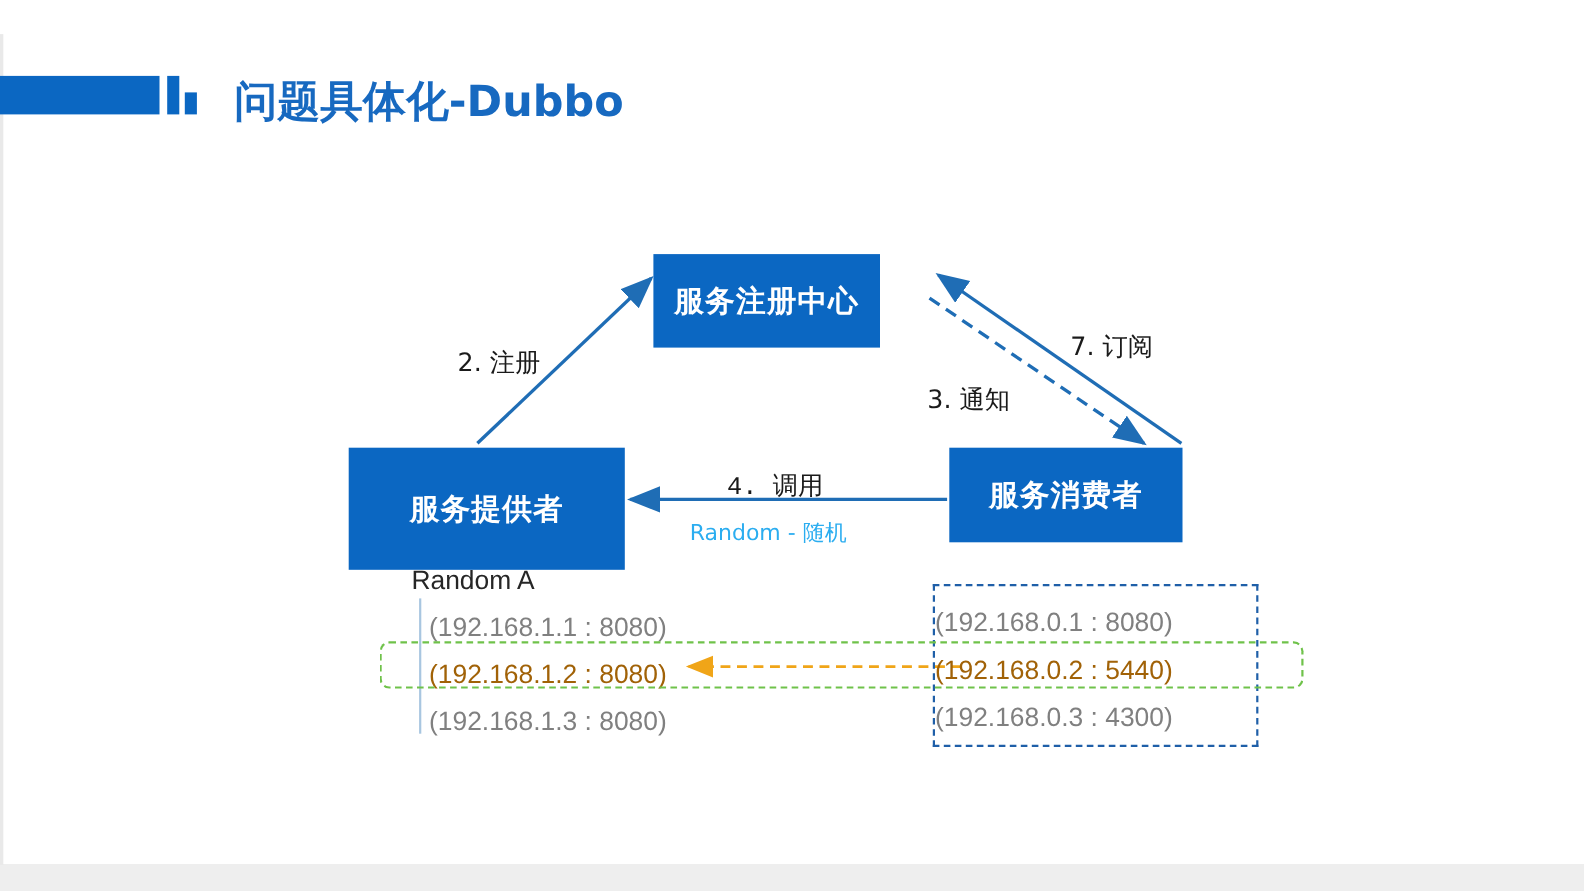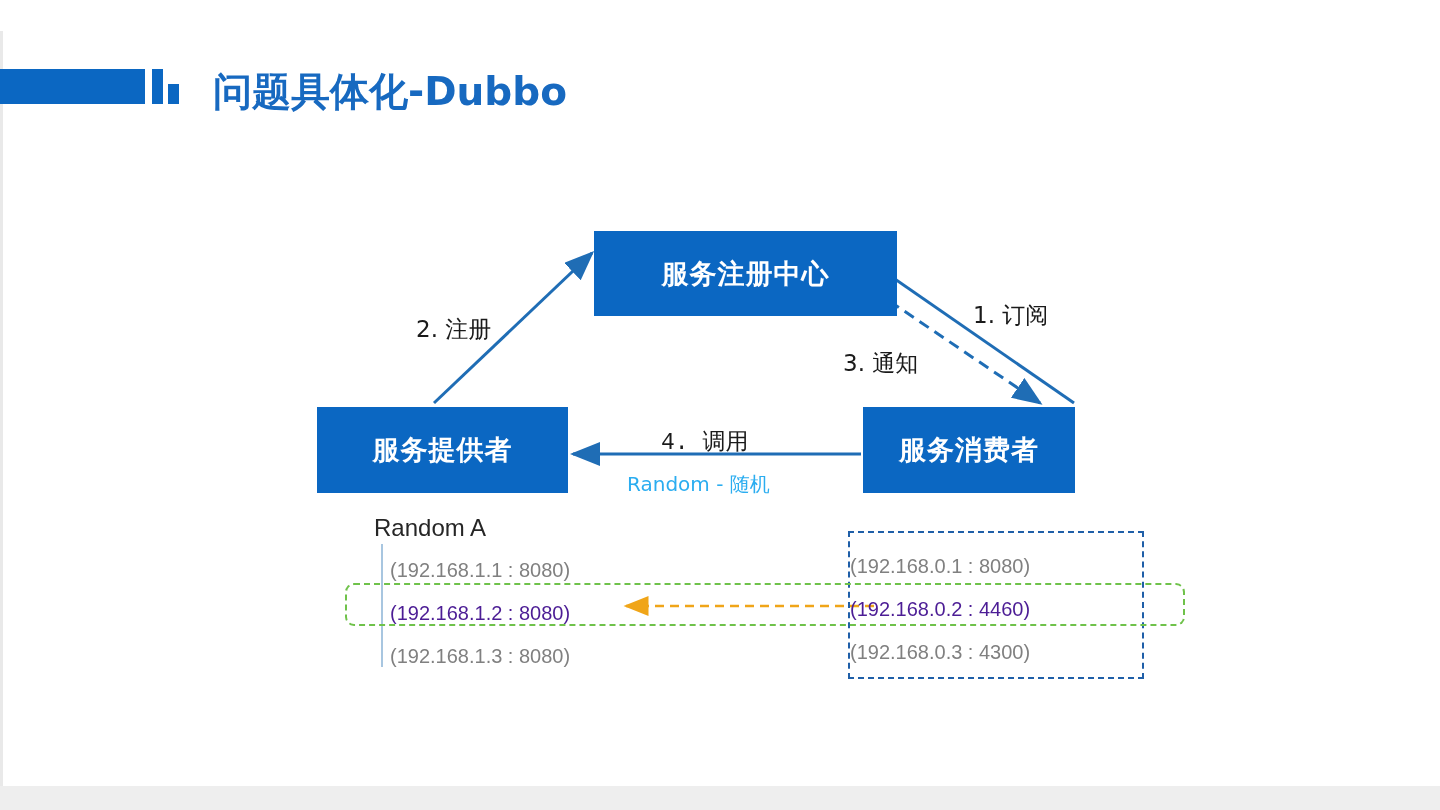--- a/index.html
+++ b/index.html
@@ -27,22 +27,22 @@
   }
 
   
   .nodebox{
     position:absolute;background:#0b67c2;
     display:flex;align-items:center;justify-content:center;
     color:#ffffff;font-size:27px;font-weight:bold;
     letter-spacing:1px;
     font-family:"DejaVu Sans","Liberation Sans",sans-serif;
   }
-  #box-registry{left:594px;top:200px;width:303px;height:85px;}
-  #box-provider{left:317px;top:376px;width:251px;height:86px;}
+  #box-registry{left:594px;top:200px;width:206px;height:85px;}
+  #box-provider{left:317px;top:376px;width:251px;height:111px;}
   #box-consumer{left:863px;top:376px;width:212px;height:86px;}
 
   
   #arrows{position:absolute;left:0;top:0;width:1440px;height:810px;pointer-events:none;}
 
   
   .dlabel{
     position:absolute;color:#1a1a1a;font-size:23px;white-space:nowrap;
     font-family:"DejaVu Sans","Liberation Sans",sans-serif;
   }
@@ -60,25 +60,25 @@
   #svc-title{
     position:absolute;left:374px;top:483px;
     font-size:24px;color:#262626;white-space:nowrap;
   }
   .vline{position:absolute;left:381px;top:513px;width:2px;height:123px;background:#a8c6e0;}
 
   .iplist{position:absolute;}
   #iplist-left{left:390px;top:518px;}
   #iplist-right{left:850px;top:514px;}
   .iprow{
-    height:43px;line-height:43px;font-size:20px;white-space:nowrap;
+    height:43px;line-height:43px;font-size:24px;white-space:nowrap;
     letter-spacing:0px;
   }
   .ip-dim{color:#808080;}
-  .ip-hi{color:#4c1d95;}
+  .ip-hi{color:#a16207;}
 
   
   #blue-frame{
     position:absolute;left:848px;top:500px;width:296px;height:148px;
     border:2px dashed #1f5fa8;box-sizing:border-box;
   }
   #green-frame{
     position:absolute;left:345px;top:552px;width:840px;height:43px;
     border:2px dashed #6fc24a;border-radius:9px;box-sizing:border-box;
     background:transparent;
@@ -122,37 +122,37 @@
     <line x1="861" y1="423" x2="573" y2="423" stroke="#1f6db5" stroke-width="3" marker-end="url(#ah-blue)"></line>
 
     <line x1="874" y1="575" x2="626" y2="575" stroke="#f0a518" stroke-width="2.5" stroke-dasharray="9,6" marker-end="url(#ah-orange)"></line>
   </svg>
 
   <div class="nodebox" id="box-registry">服务注册中心</div>
   <div class="nodebox" id="box-provider">服务提供者</div>
   <div class="nodebox" id="box-consumer">服务消费者</div>
 
   <div class="dlabel" id="lbl-register">2. 注册</div>
-  <div class="dlabel" id="lbl-subscribe">1. 订阅</div>
+  <div class="dlabel" id="lbl-subscribe">7. 订阅</div>
   <div class="dlabel" id="lbl-notify">3. 通知</div>
   <div class="dlabel" id="lbl-invoke">4. 调用</div>
   <div id="lbl-random">Random - 随机</div>
 
   <div id="svc-title">Random A</div>
   <div class="vline"></div>
   <div class="iplist" id="iplist-left">
     <div class="iprow ip-dim">(192.168.1.1 : 8080)</div>
     <div class="iprow ip-hi">(192.168.1.2 : 8080)</div>
     <div class="iprow ip-dim">(192.168.1.3 : 8080)</div>
   </div>
 
   <div id="blue-frame"></div>
   <div class="iplist" id="iplist-right">
     <div class="iprow ip-dim">(192.168.0.1 : 8080)</div>
-    <div class="iprow ip-hi">(192.168.0.2 : 4460)</div>
+    <div class="iprow ip-hi">(192.168.0.2 : 5440)</div>
     <div class="iprow ip-dim">(192.168.0.3 : 4300)</div>
   </div>
 
   <div id="green-frame"></div>
 
   <div id="footer-topline"></div>
   <div id="footer">
     
 
     

